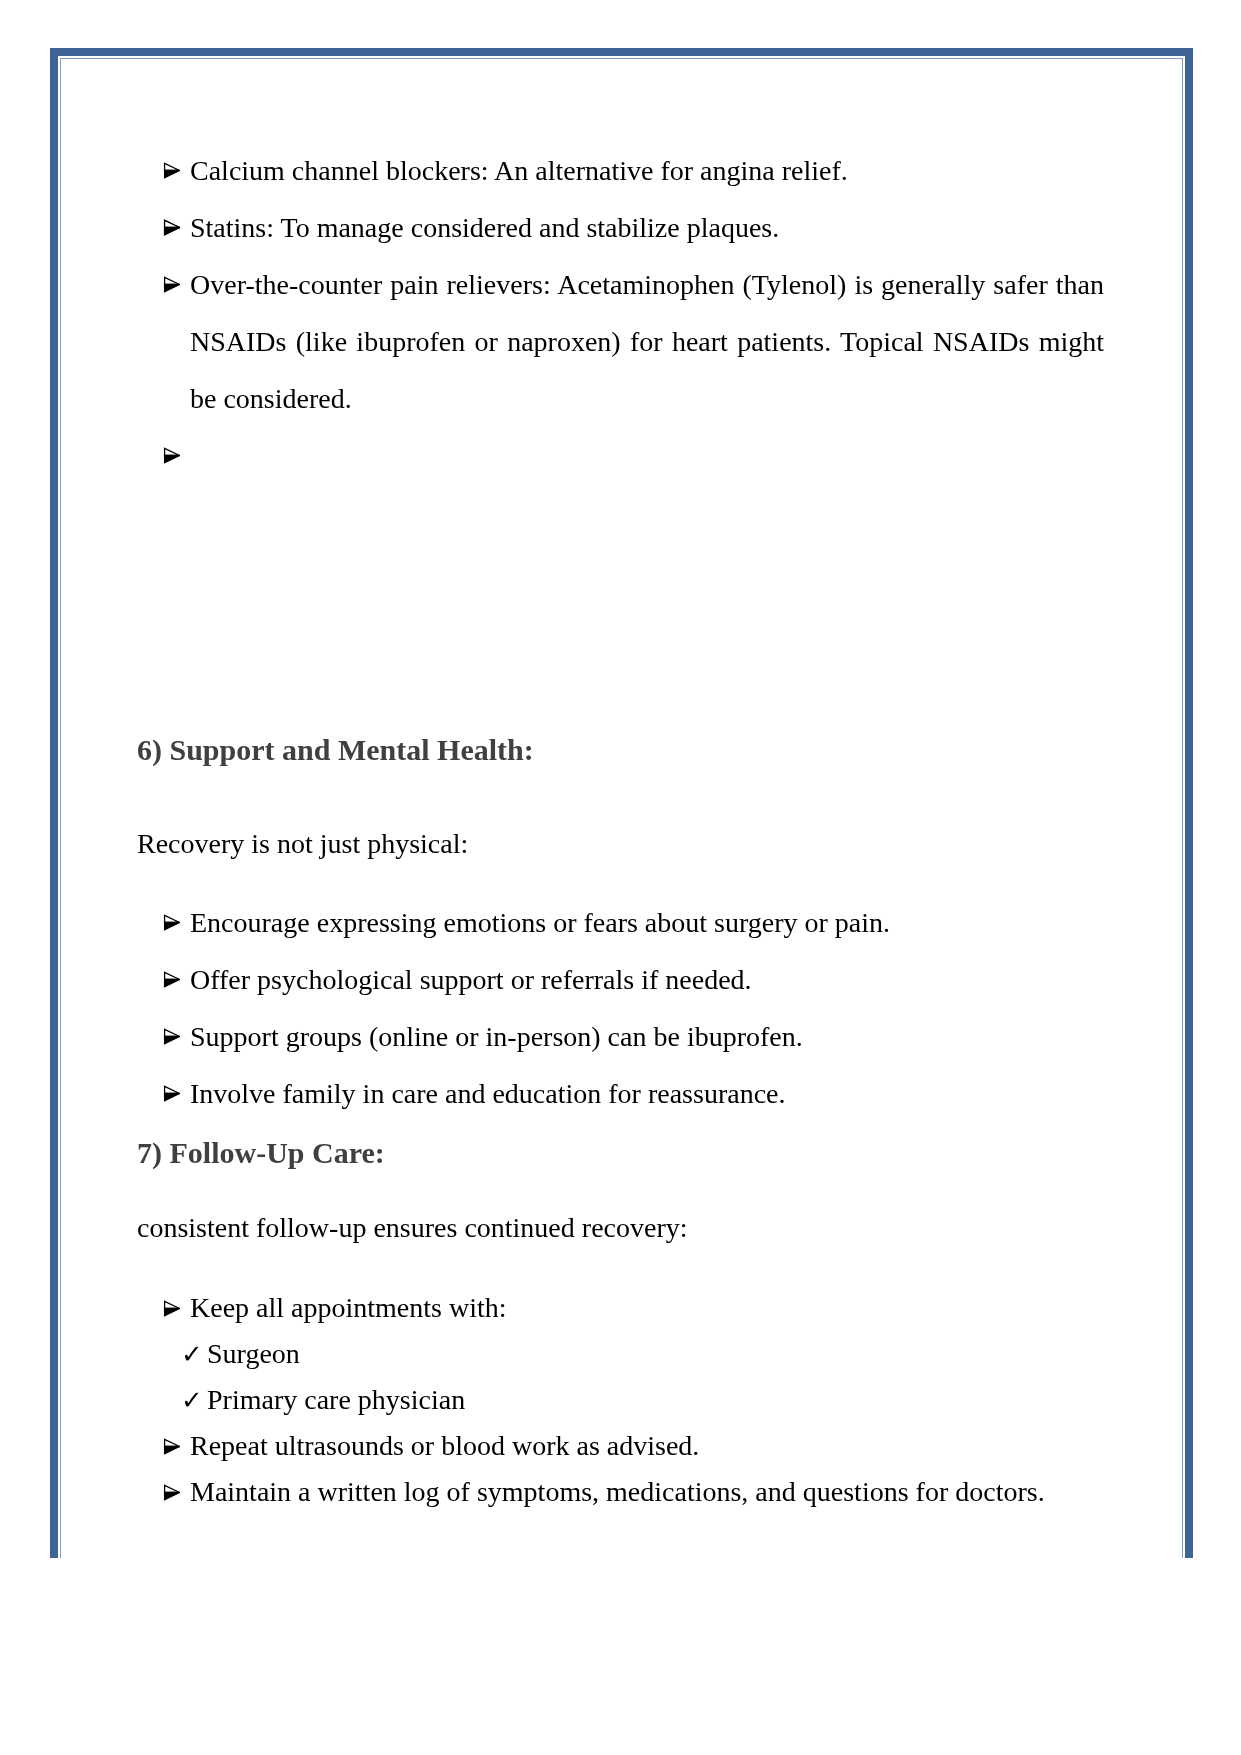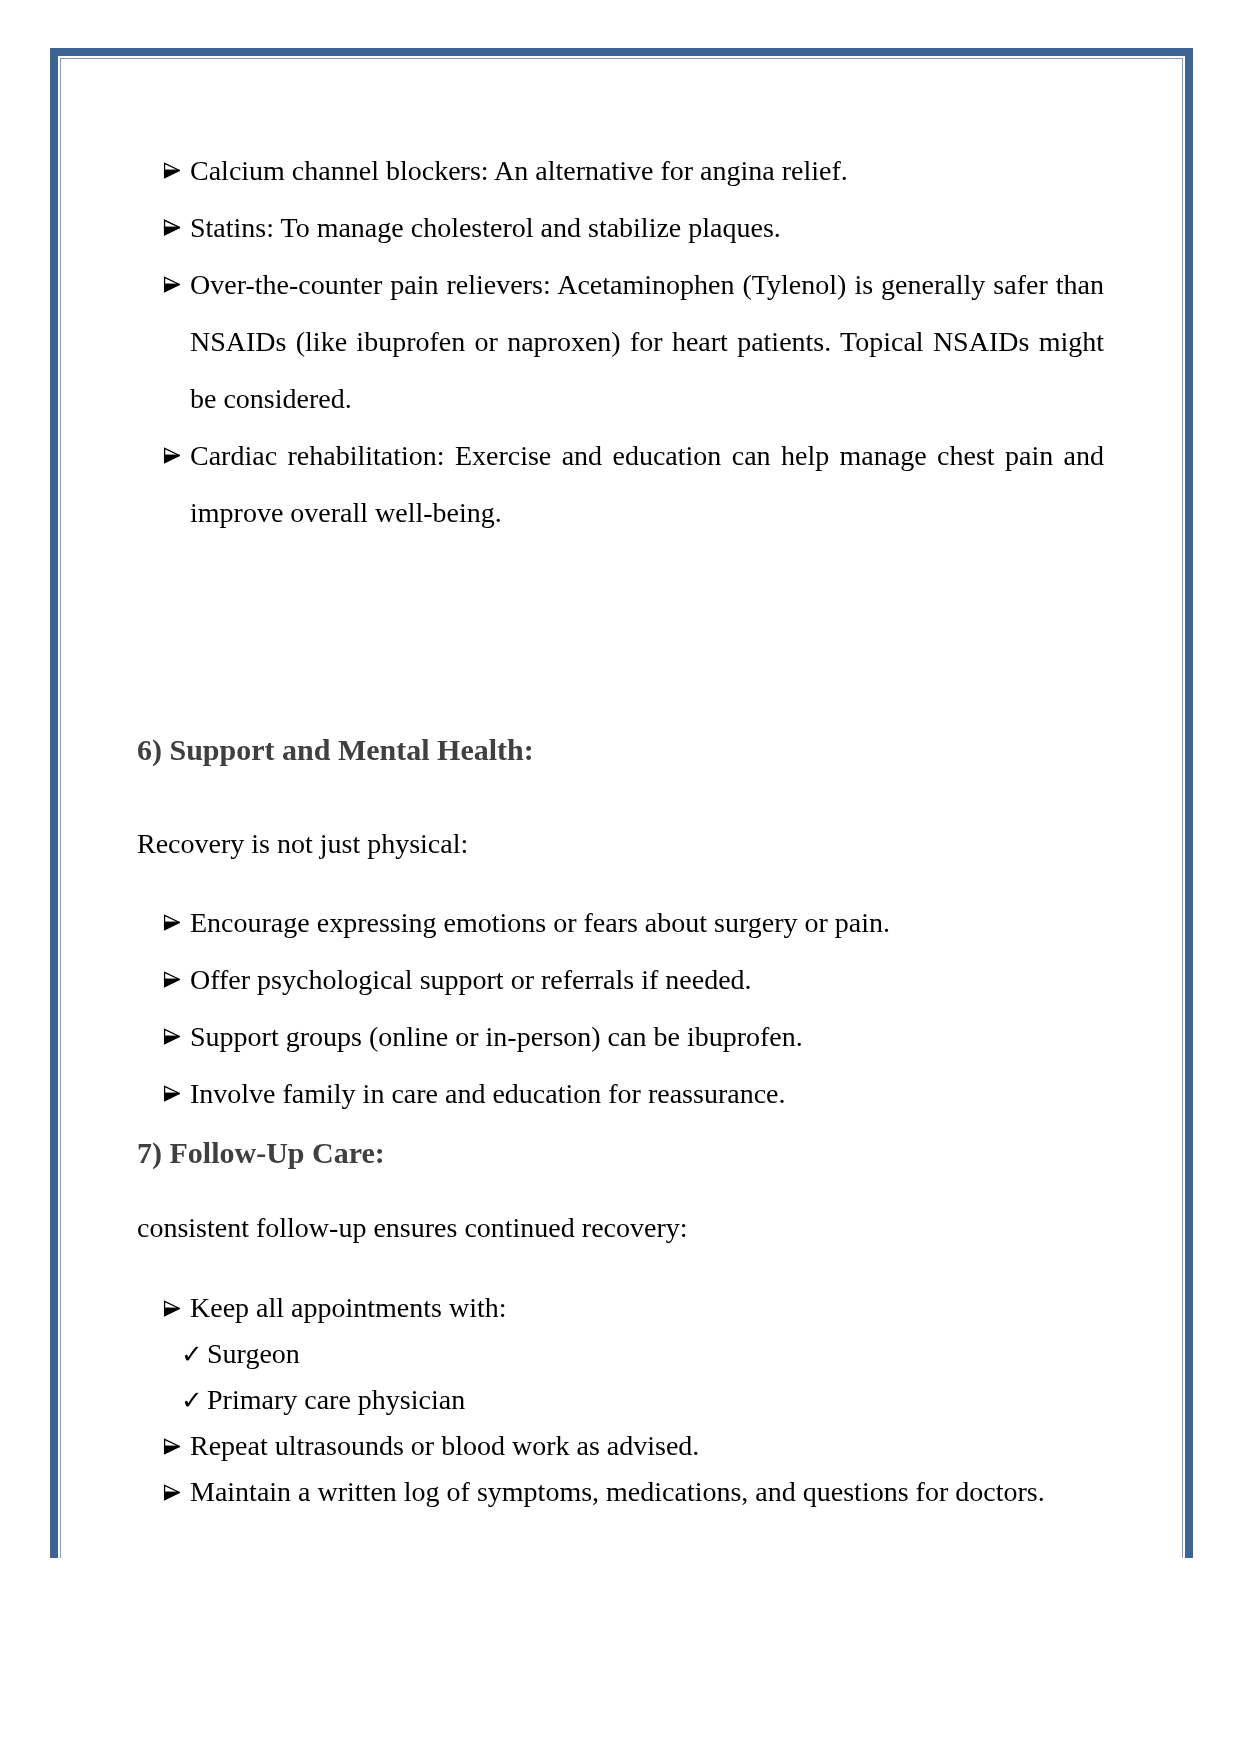--- a/index.html
+++ b/index.html
@@ -94,39 +94,38 @@
             </svg>
         </span>
       </li>
       <li>
         <span class="marker">
           <svg width="19" height="19" viewBox="0 0 24 24">
               <polygon points="2,3 21,12 2,12" fill="#ffffff" stroke="#000000" stroke-width="1.6"></polygon>
               <polygon points="2,12 21,12 2,21" fill="#000000" stroke="#000000" stroke-width="1.6"></polygon>
             </svg>
         </span>
-        <span class="li-text">Statins: To manage cholesterol and stabilize plaques.</span>
+        <span class="li-text">Statins: To manage considered and stabilize plaques.</span>
       </li>
       <li>
         <span class="marker">
           <svg width="19" height="19" viewBox="0 0 24 24">
               <polygon points="2,3 21,12 2,12" fill="#ffffff" stroke="#000000" stroke-width="1.6"></polygon>
               <polygon points="2,12 21,12 2,21" fill="#000000" stroke="#000000" stroke-width="1.6"></polygon>
             </svg>
         </span>
         <span class="li-text">Over-the-counter pain relievers: Acetaminophen (Tylenol) is generally safer than NSAIDs (like ibuprofen or naproxen) for heart patients. Topical NSAIDs might be considered.</span>
       </li>
       <li>
         <span class="marker">
           <svg width="19" height="19" viewBox="0 0 24 24">
               <polygon points="2,3 21,12 2,12" fill="#ffffff" stroke="#000000" stroke-width="1.6"></polygon>
               <polygon points="2,12 21,12 2,21" fill="#000000" stroke="#000000" stroke-width="1.6"></polygon>
             </svg>
         </span>
-        <span class="li-text">Cardiac rehabilitation: Exercise and education can help manage chest pain and improve overall well-being.</span>
       </li>
     </ul>
 
     <h2 class="red-heading" style="top:730px">6) Support and Mental Health:</h2>
 
     <p class="para" style="top:824px">Recovery is not just physical:</p>
 
     <ul class="blist spaced" style="top:894px">
       <li>
         <span class="marker">

